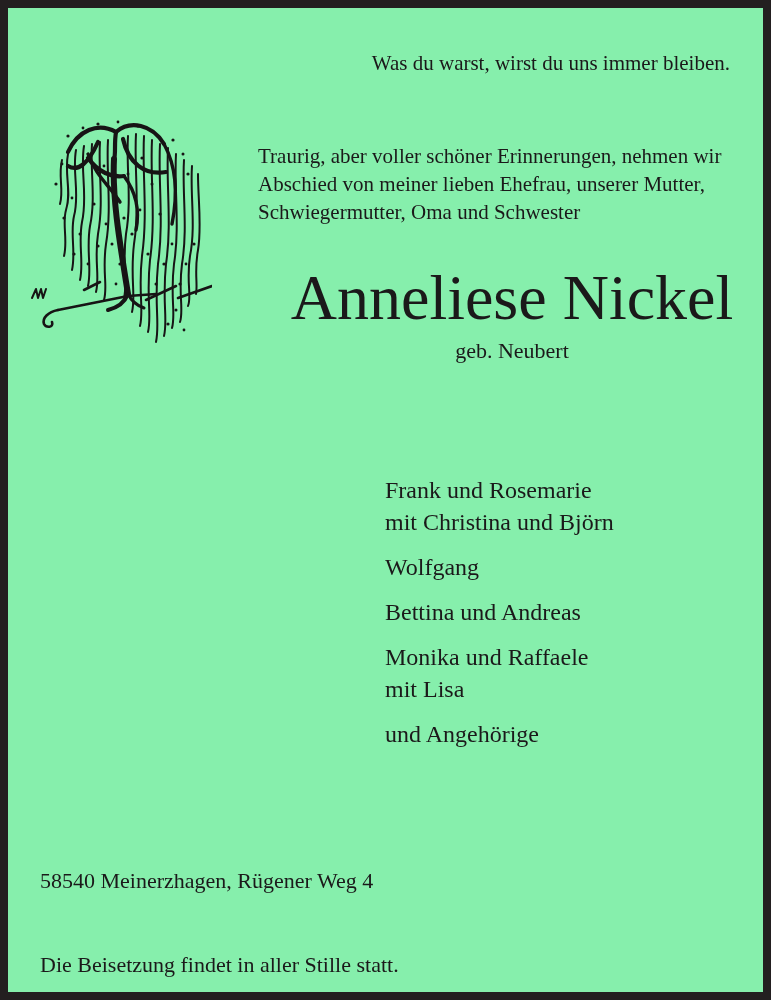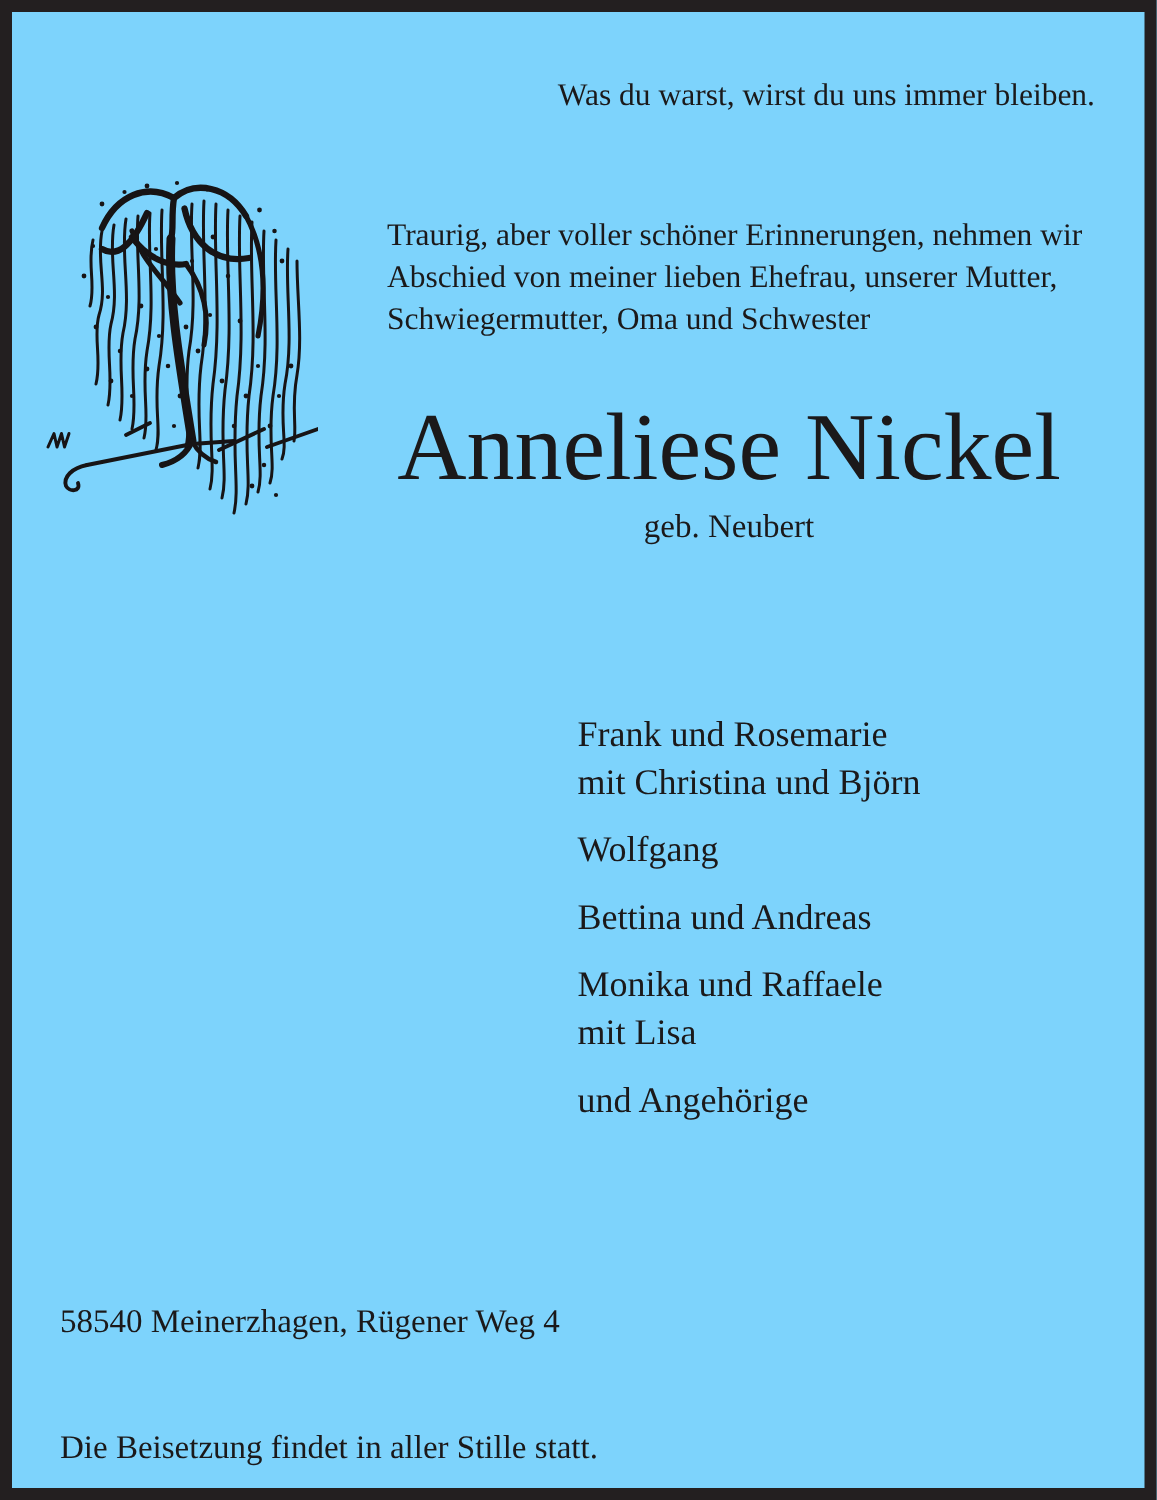--- a/index.html
+++ b/index.html
@@ -1,40 +1,40 @@
 <!DOCTYPE html>
 <html><head>
 <meta charset="utf-8">
 <style>
   html,body{margin:0;padding:0;background:#3a3a3a;}
   .page{
     position:relative;
     width:771px;height:1000px;
-    background:#7dd3fc;
+    background:#86efac;
     box-sizing:border-box;
     border:8px solid #231f20;
     font-family:"Liberation Serif","DejaVu Serif",serif;
     color:#1b191a;
     overflow:hidden;
   }
   .quote{
     position:absolute;top:42px;right:33px;
     font-size:21px;line-height:26px;
     text-align:right;
   }
   .tree{
     position:absolute;left:20px;top:106px;
     width:184px;height:238px;
   }
   .intro{
     position:absolute;left:250px;top:134px;width:486px;
     font-size:21px;line-height:28px;
   }
   .headerblock{
-    position:absolute;left:242px;top:255px;width:472px;
+    position:absolute;left:268px;top:255px;width:472px;
     text-align:center;
   }
   .deceased-name{
     font-size:64px;line-height:70px;
     font-weight:normal;margin:0;
   }
   .maiden{
     font-size:22px;line-height:28px;margin-top:4px;
   }
   .dates{

